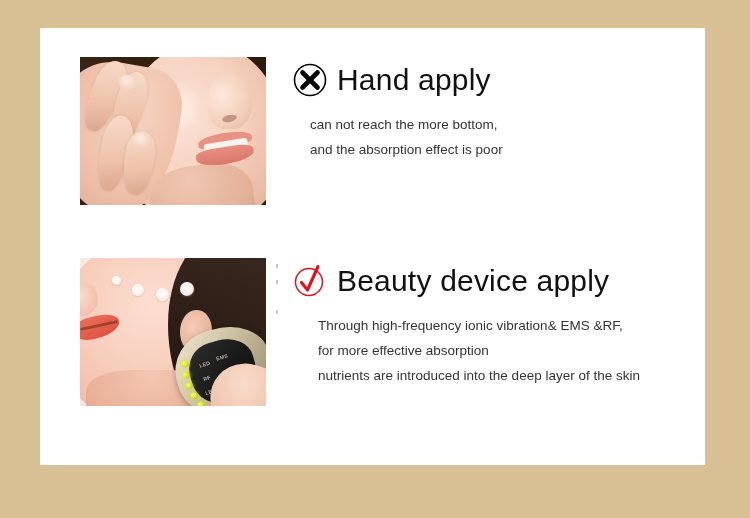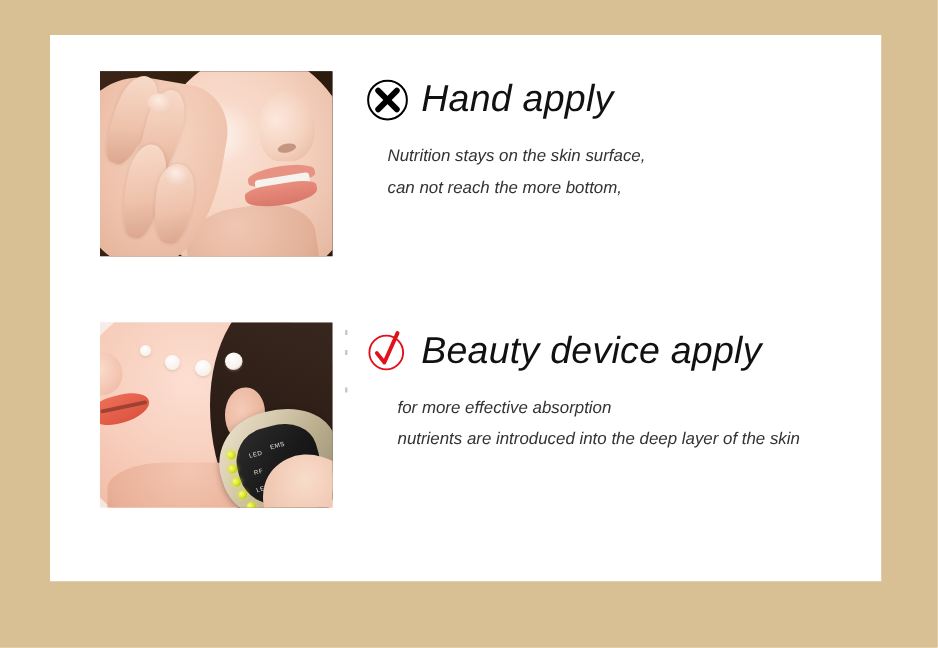--- a/index.html
+++ b/index.html
@@ -49,21 +49,20 @@
     height: 148px;
     overflow: hidden;
     background: #2a1a12;
   }
 
   .content {
     position: absolute;
     left: 212px;
     top: 0;
     width: 430px;
-    font-style: italic;
   }
 
   .heading-row {
     display: flex;
     align-items: center;
     height: 46px;
   }
 
   .badge {
     width: 36px;
@@ -391,22 +390,22 @@
           <div class="badge">
             <svg width="36" height="36" viewBox="0 0 36 36">
               <circle cx="18" cy="18" r="15.5" fill="none" stroke="#000000" stroke-width="1.6"></circle>
               <line x1="10.5" y1="10.5" x2="25.5" y2="25.5" stroke="#000000" stroke-width="4.6" stroke-linecap="round"></line>
               <line x1="25.5" y1="10.5" x2="10.5" y2="25.5" stroke="#000000" stroke-width="4.6" stroke-linecap="round"></line>
             </svg>
           </div>
           <div class="heading-text">Hand apply</div>
         </div>
         <div class="body-text">
-          <div class="body-line">Nutrition stays on the skin surface,</div>
           <div class="body-line">can not reach the more bottom,</div>
+          <div class="body-line">and the absorption effect is poor</div>
         </div>
       </div>
     </div>
 
     <div class="section two">
 
       <div class="thumb" style="background:#f3e4de;">
         <div class="img2-bg"></div>
         <div class="img2-face"></div>
         <div class="img2-hair"></div>
@@ -445,20 +444,21 @@
               <circle cx="17" cy="19" r="13.5" fill="none" stroke="#e1111b" stroke-width="1.5"></circle>
               <path d="M9.5 19.5 L15.5 27 L26 3.5" fill="none" stroke="#e1111b" stroke-width="3.1" stroke-linecap="round" stroke-linejoin="round"></path>
             </svg>
           </div>
           <div class="heading-text">Beauty device apply</div>
         </div>
         <div class="body-text">
           <div class="speckle" style="left:-16px;top:6px;"></div>
           <div class="speckle" style="left:-16px;top:22px;"></div>
           <div class="speckle" style="left:-16px;top:52px;"></div>
+          <div class="body-line">Through high-frequency ionic vibration&amp; EMS &amp;RF,</div>
           <div class="body-line">for more effective absorption</div>
           <div class="body-line">nutrients are introduced into the deep layer of the skin</div>
         </div>
       </div>
     </div>
 
   </div>
 </div>
 
 </body></html>

